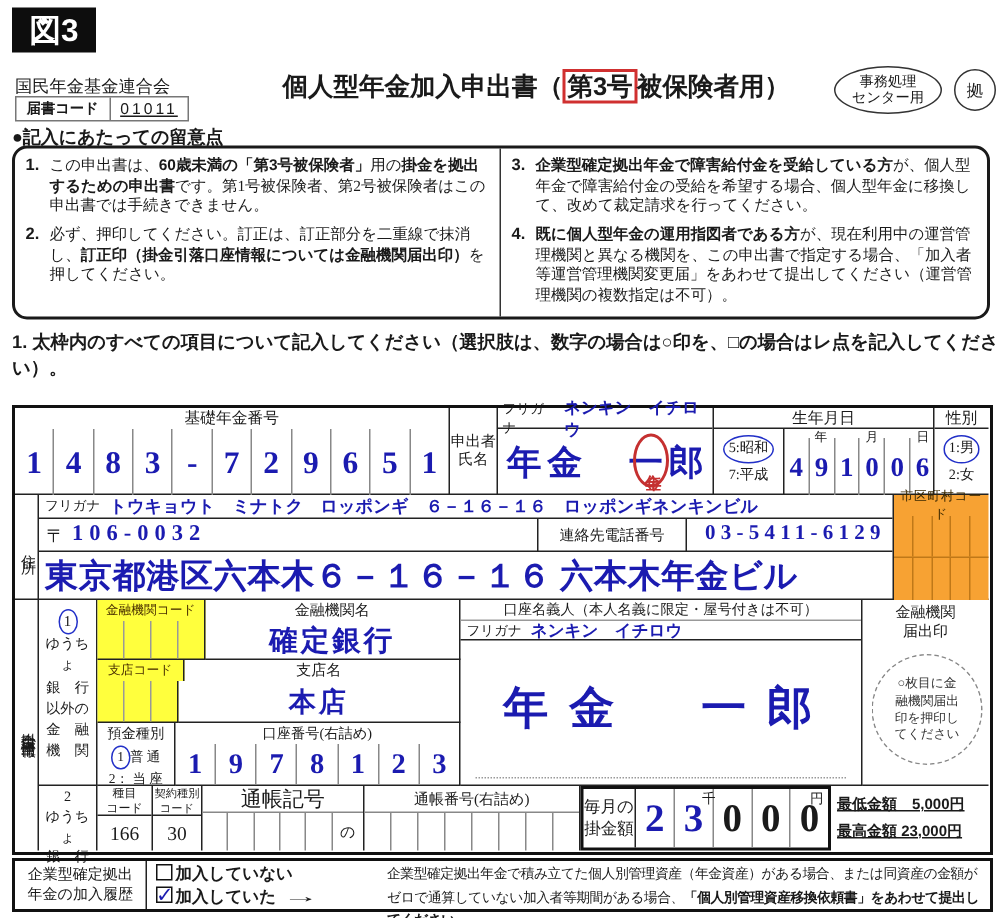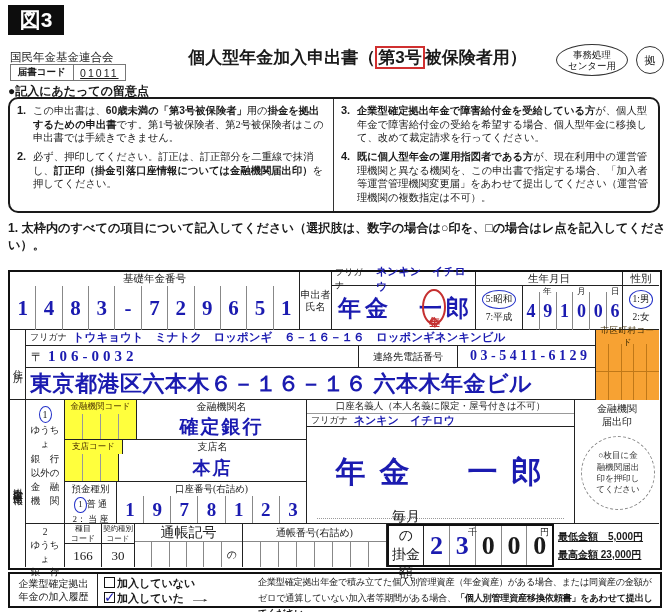--- a/index.html
+++ b/index.html
@@ -296,21 +296,21 @@
             <span></span>
             <span></span>
             <span></span>
             <span></span>
             <span></span>
             <span></span>
           </div>
       </div>
 
       <div class="abs" style="left:377px;top:124px;width:167px;height:43px;border:2px solid #111;display:flex;">
-        <div class="center serif" style="width:35px;font-size:14px;flex-direction:column;line-height:1.35;border-right:1px solid #222;">
+        <div class="center serif" style="width:35px;font-size:11px;flex-direction:column;line-height:1.35;border-right:1px solid #222;">
           <span>毎月の</span>
           <span>掛金額</span>
         </div>
         <div style="flex:1;position:relative;display:flex;">
           <div class="cells hand" style="flex:2;font-size:26px;">
               <span>2</span>
               <span>3</span>
             </div>
           <div class="cells serif" style="flex:3;font-size:26px;border-left:1px solid #888;font-weight:600;">
               <span>0</span>

